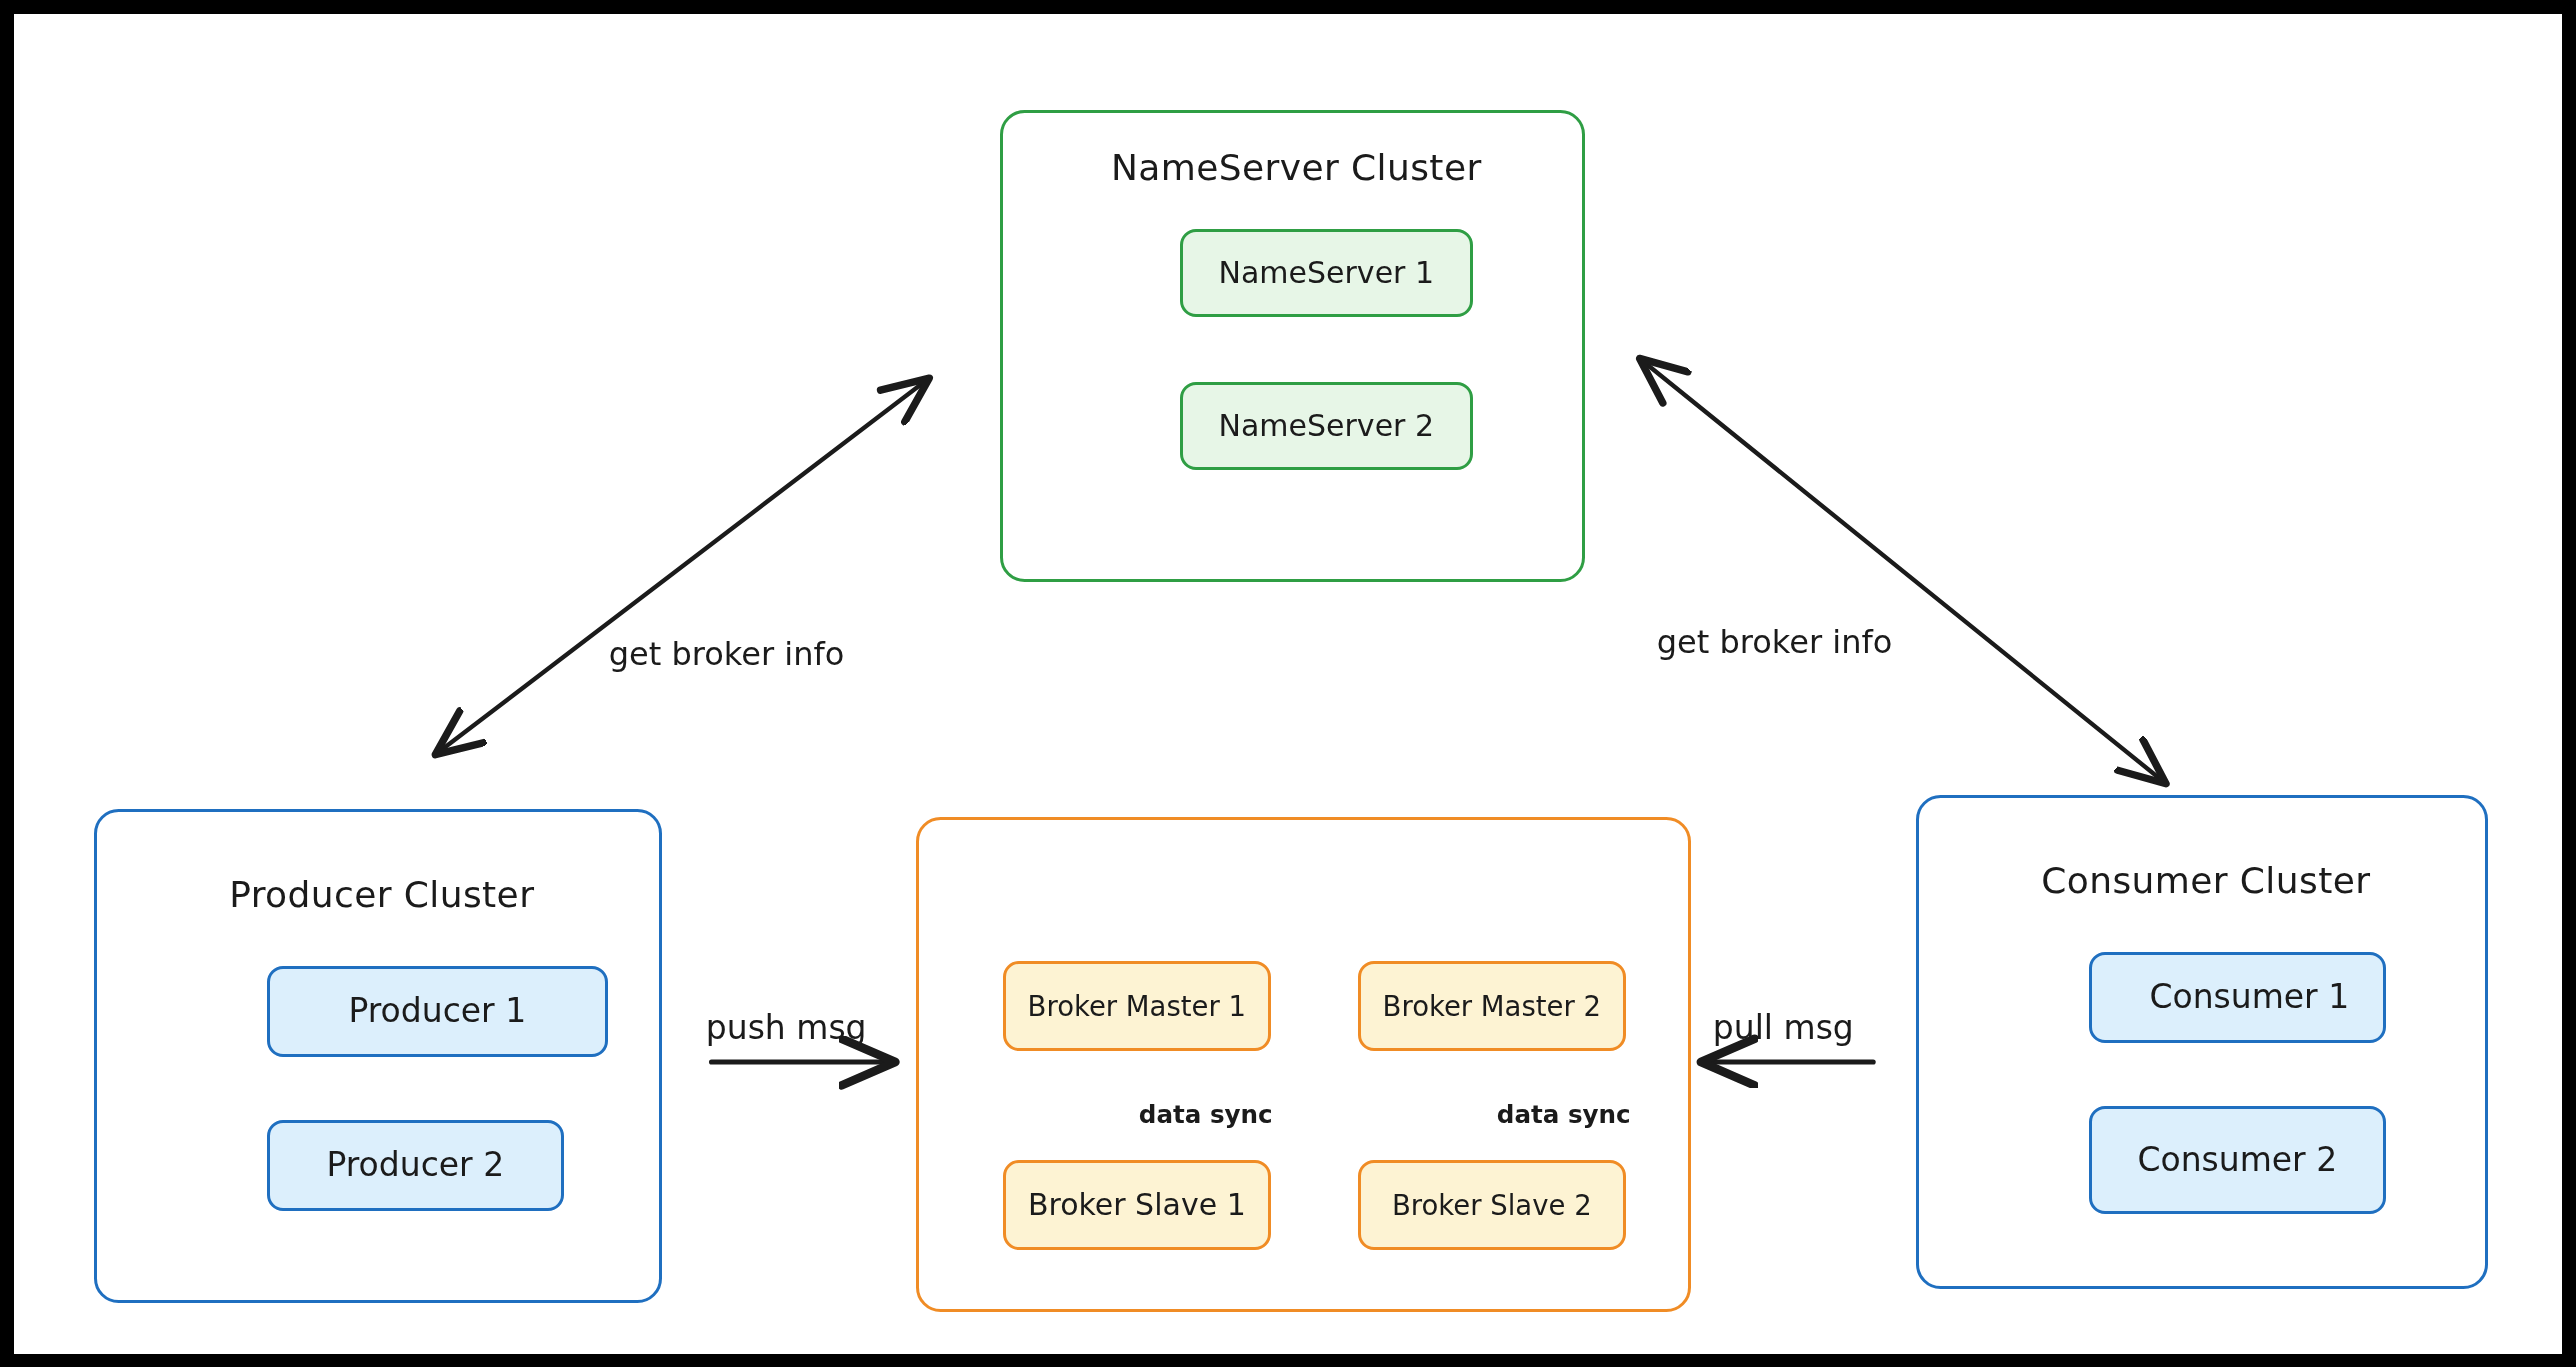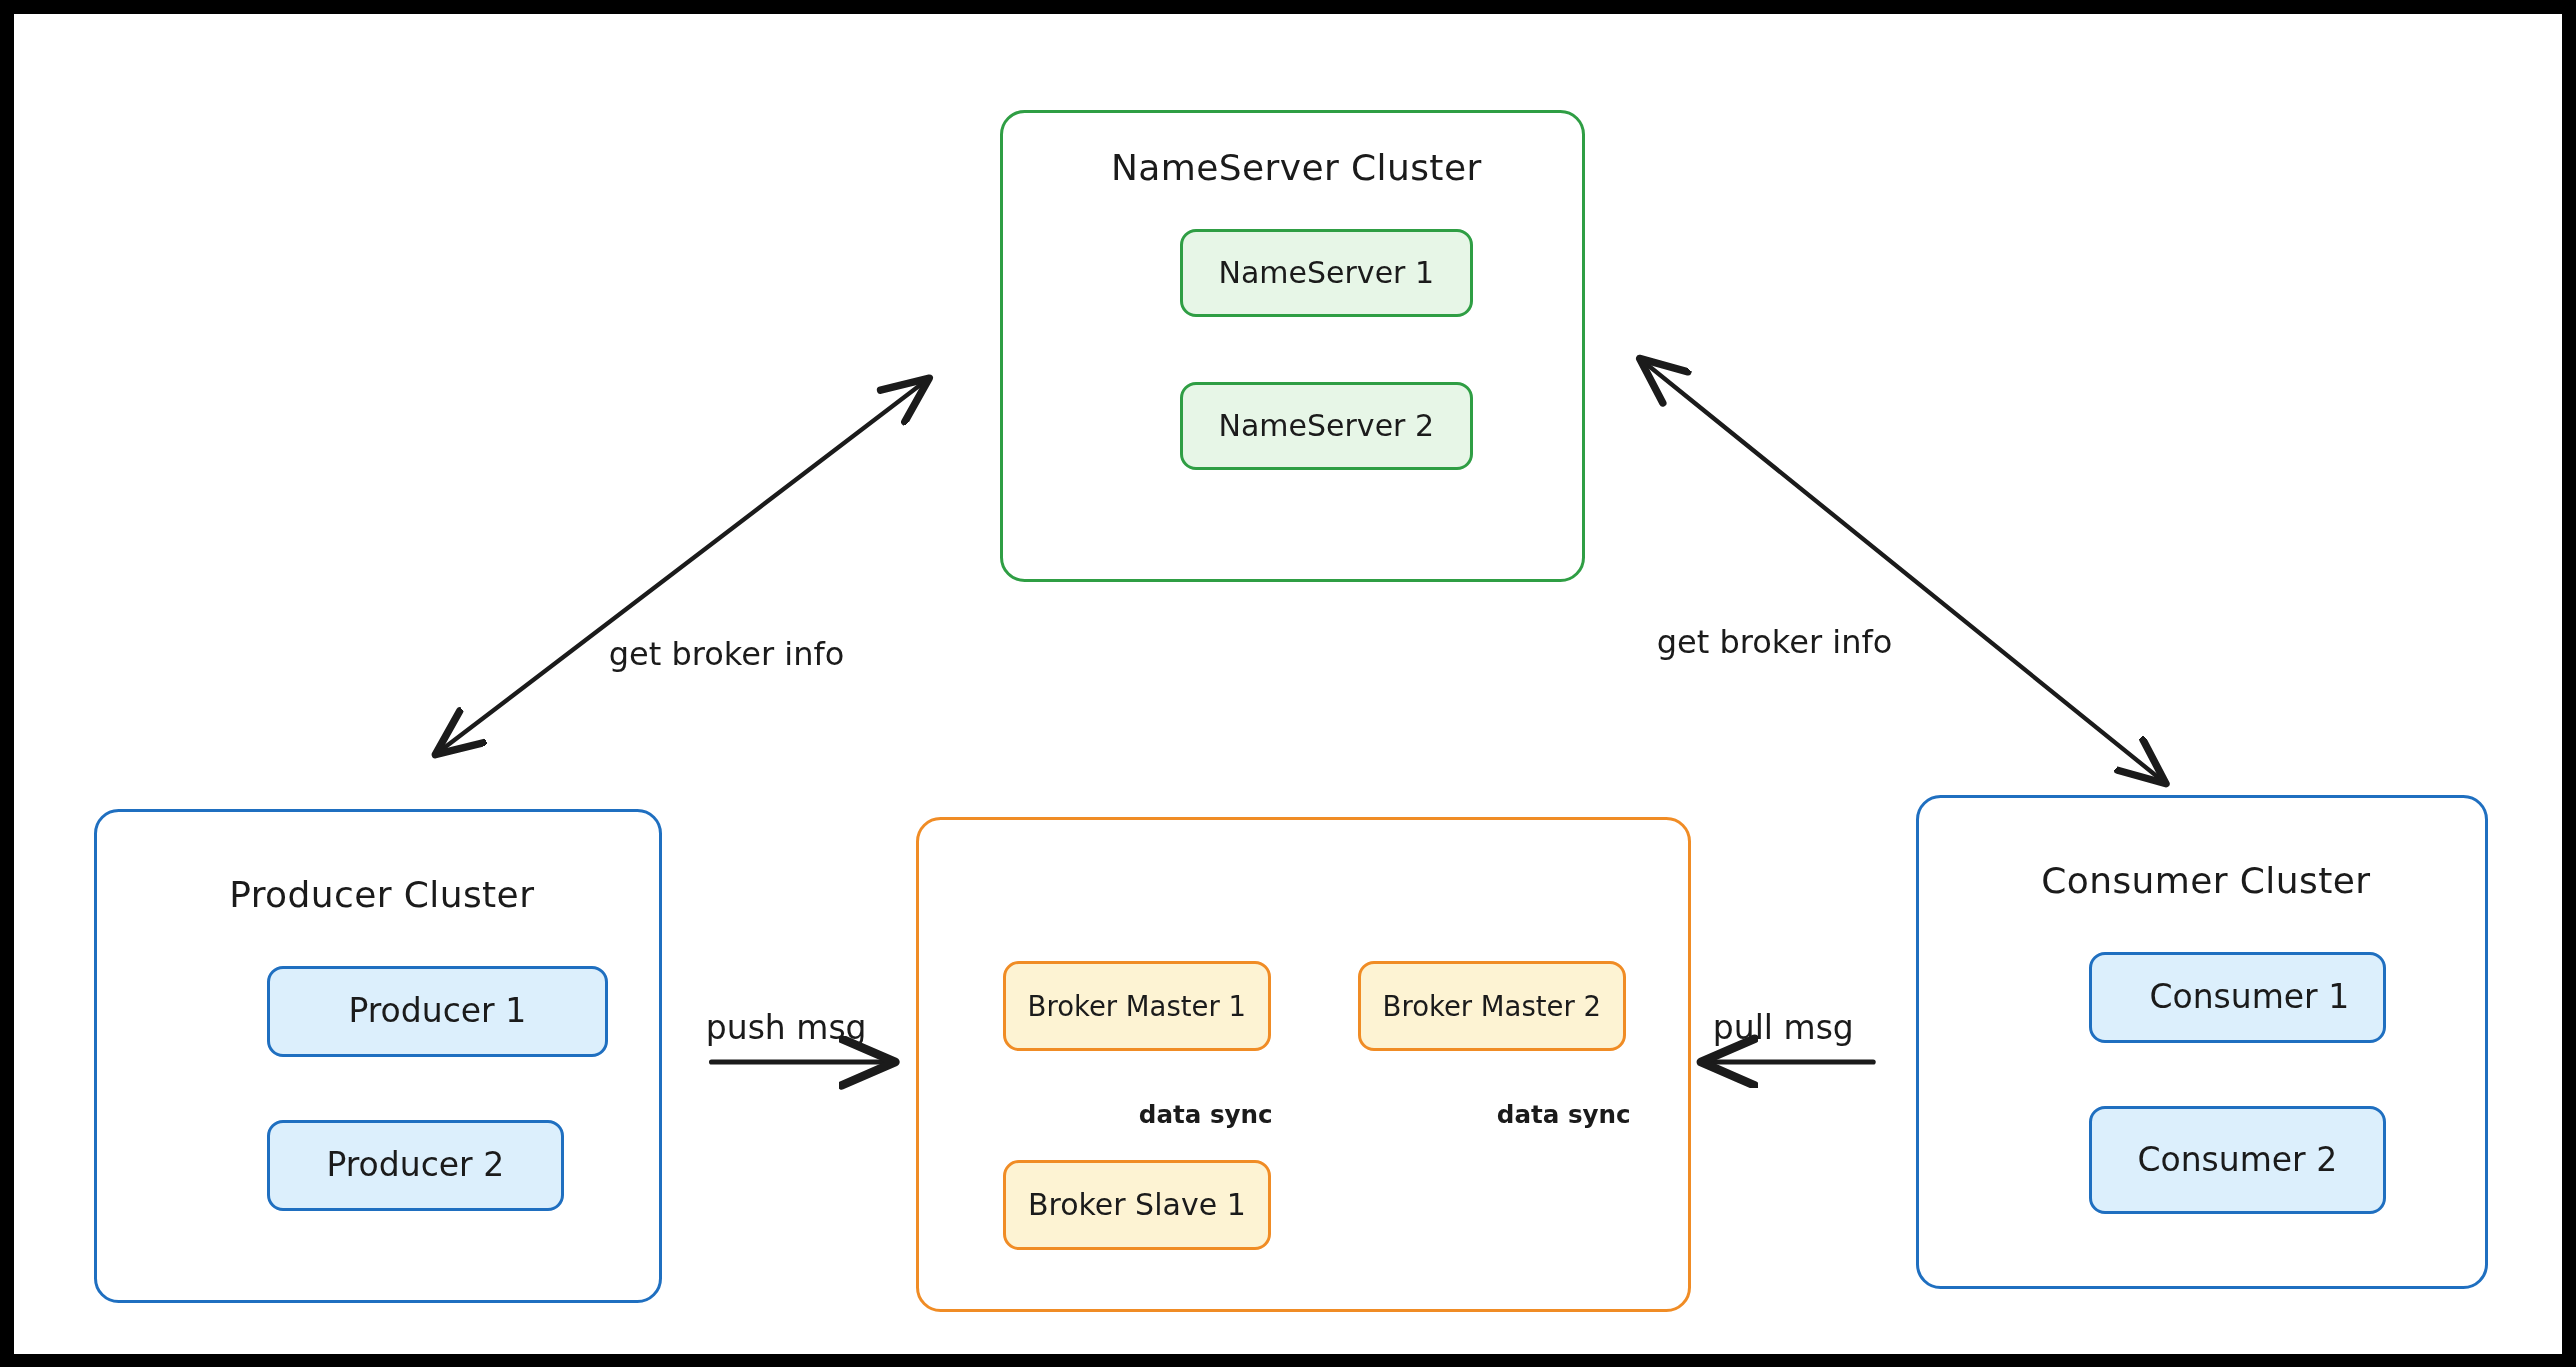--- a/index.html
+++ b/index.html
@@ -168,20 +168,23 @@
 
     <div class="node n-orange" style="left:52px; top:141px; width:268px; height:90px; font-size:27.5px;">
       <span>Broker Master 1</span>
     </div>
     <div class="node n-orange" style="left:407px; top:141px; width:268px; height:90px; font-size:27.5px;">
       <span>Broker Master 2</span>
     </div>
     <div class="node n-orange" style="left:52px; top:340px; width:268px; height:90px; font-size:30px;">
       <span>Broker Slave 1</span>
     </div>
+    <div class="node n-orange" style="left:407px; top:340px; width:268px; height:90px; font-size:27.5px;">
+      <span>Broker Slave 2</span>
+    </div>
   </div>
 
   <div class="cluster c-blue" style="left:1902px; top:781px; width:572px; height:494px;">
     <div class="cluster-title" style="top:62px;">Consumer Cluster</div>
     <div class="node n-blue" style="left:138px; top:154px; width:297px; height:91px; font-size:33px;padding-left:24px;">
       <span>Consumer 1</span>
     </div>
     <div class="node n-blue" style="left:138px; top:308px; width:297px; height:108px; font-size:33px;">
       <span>Consumer 2</span>
     </div>

